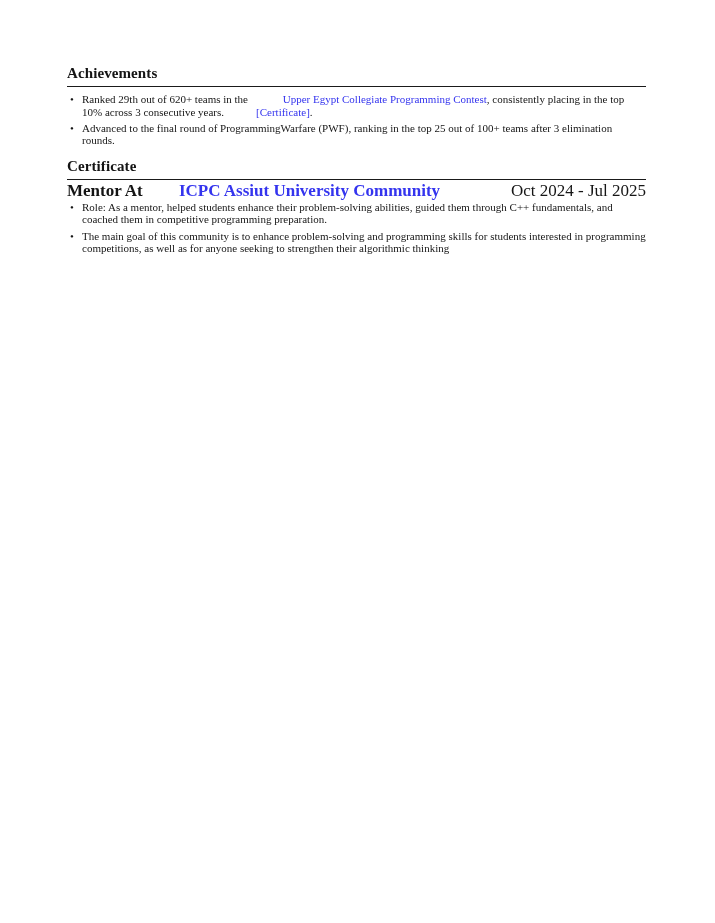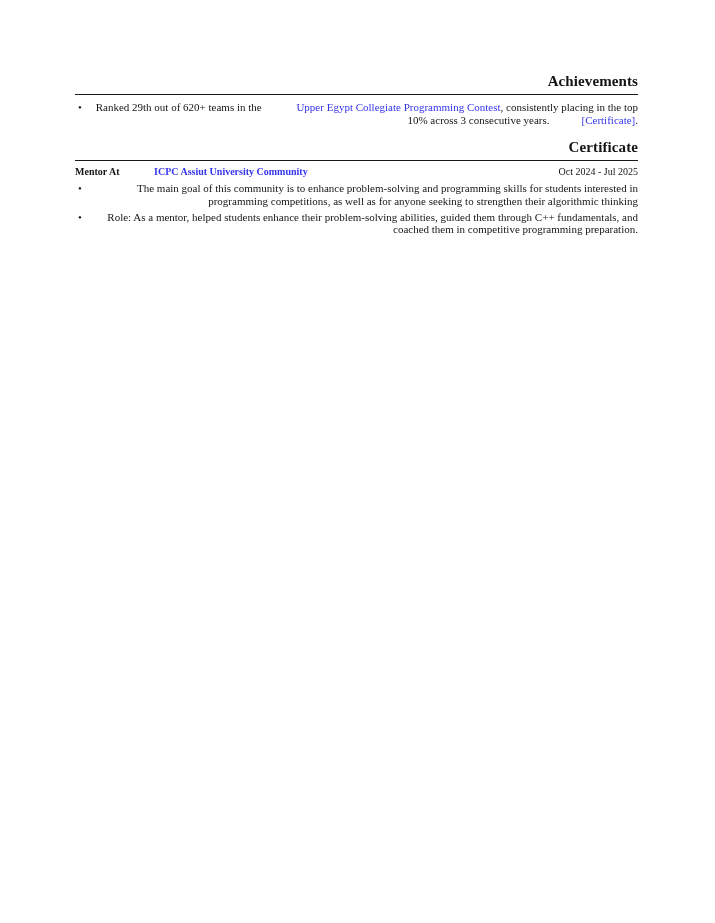--- a/index.html
+++ b/index.html
@@ -14,21 +14,21 @@
     font-family: "Liberation Serif", serif;
     color: #161616;
     overflow: hidden;
   }
   .page {
     width: 715px;
     height: 923px;
     background: #ffffff;
     padding: 60px 65px 0 63px;
   }
-  .section { margin: 12px; text-align: right; }
+  .section { margin: 4px; }
   .section + .section { margin-top: 10px; }
   .section-title {
     font-size: 15px;
     line-height: 18px;
     font-weight: bold;
     color: #141414;
     margin: 0;
     letter-spacing: 0.1px;
   }
   .rule {
@@ -61,48 +61,49 @@
   a.link {
     color: #3434ee;
     text-decoration: none;
     cursor: pointer;
     padding-left: 32px;
   }
   .entry-header {
     display: flex;
     justify-content: space-between;
     align-items: baseline;
-    font-size: 10px;
+    font-size: 17px;
     line-height: 13px;
     margin-top: 4px;
   }
   .entry-title { font-weight: bold; color: #141414; }
   .entry-title a.link { font-weight: bold; }
   .entry-dates { font-weight: normal; color: #161616; font-family: Liberation Serif, serif; }
   .vol-bullets { margin-top: 4px !important; }
 </style>
 </head>
 <body>
 
 <div class="page">
 
   <div class="section">
     <h2 class="section-title">Achievements</h2>
     <hr class="rule">
     <ul class="bullets">
       <li><span>Ranked 29th out of 620+ teams in the </span><a class="link">Upper Egypt Collegiate Programming Contest</a><span>, consistently placing in the top 10% across 3 consecutive years.</span><a class="link">[Certificate]</a><span>.</span></li>
+      <li><span>Advanced to the final round of ProgrammingWarfare (PWF), ranking in the top 25 out of 100+ teams after 3 elimination rounds.</span></li>
     </ul>
   </div>
 
   <div class="section">
     <h2 class="section-title">Certificate</h2>
     <hr class="rule">
     <div class="entry-header">
       <span class="entry-title"><span>Mentor At </span><a class="link">ICPC Assiut University Community</a></span>
       <span class="entry-dates">Oct 2024 - Jul 2025</span>
     </div>
     <ul class="bullets vol-bullets">
+      <li><span>Role: As a mentor, helped students enhance their problem-solving abilities, guided them through C++ fundamentals, and coached them in competitive programming preparation.</span></li>
       <li><span>The main goal of this community is to enhance problem-solving and programming skills for students interested in programming competitions, as well as for anyone seeking to strengthen their algorithmic thinking</span></li>
-      <li><span>Role: As a mentor, helped students enhance their problem-solving abilities, guided them through C++ fundamentals, and coached them in competitive programming preparation.</span></li>
     </ul>
   </div>
 
 </div>
 
 </body></html>

